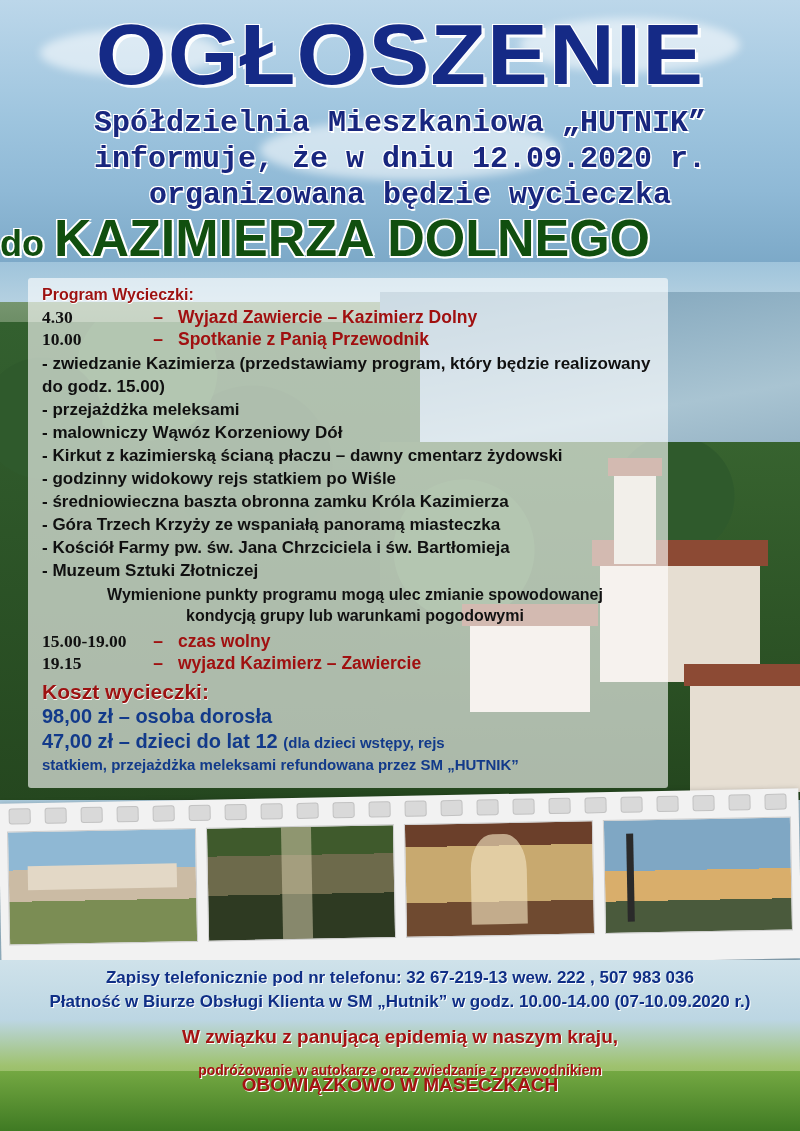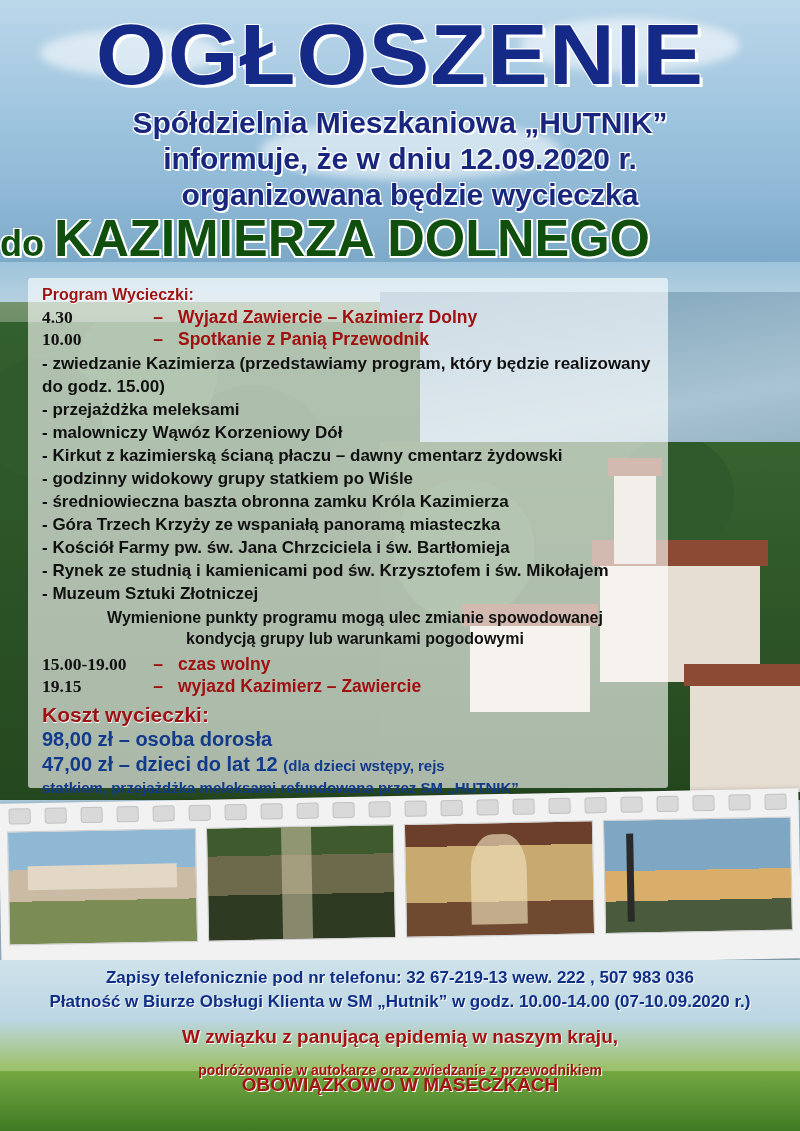--- a/index.html
+++ b/index.html
@@ -40,20 +40,21 @@
     color: #152a86;
     -webkit-text-stroke: 2px #ffffff;
     paint-order: stroke fill;
     text-shadow: 3px 3px 0 rgba(255,255,255,0.9), -1px -1px 0 rgba(255,255,255,0.8);
     transform: scaleX(1.06);
   }
   .sub1, .sub2, .sub3 {
     position: absolute; left: 0; width: 800px; text-align: center;
     font-weight: bold; color: #18267e;
     text-shadow: 1.5px 1.5px 0 #ffffff, -1px -1px 0 #ffffff, 1px -1px 0 #ffffff, -1px 1px 0 #ffffff;
+    font-family: Liberation Mono, monospace;
   }
   .sub1 { top: 106px; font-size: 30px; }
   .sub2 { top: 142px; font-size: 30px; }
   .sub3 { top: 178px; font-size: 30px; padding-left: 20px; }
 
   .title-dest {
     position: absolute; left: 0; top: 208px; width: 640px;
     text-align: center;
     font-weight: bold;
     font-size: 52px;
@@ -204,25 +205,24 @@
       <span class="t">10.00</span>
       <span class="d">–</span>
       <span class="v">Spotkanie z Panią Przewodnik</span>
     </div>
 
     <div class="li" style="margin-top:2px;">- zwiedzanie Kazimierza (przedstawiamy program, który będzie realizowany do godz. 15.00)</div>
 
     <div class="li">- przejażdżka meleksami</div>
     <div class="li">- malowniczy Wąwóz Korzeniowy Dół</div>
     <div class="li">- Kirkut z kazimierską ścianą płaczu – dawny cmentarz żydowski</div>
-    <div class="li">- godzinny widokowy grupy statkiem po Wiśle</div>
+    <div class="li">- godzinny widokowy rejs statkiem po Wiśle</div>
     <div class="li">- średniowieczna baszta obronna zamku Króla Kazimierza</div>
     <div class="li">- Góra Trzech Krzyży ze wspaniałą panoramą miasteczka</div>
     <div class="li">- Kościół Farmy pw. św. Jana Chrzciciela i św. Bartłomieja</div>
-    <div class="li">- Rynek ze studnią i kamienicami pod św. Krzysztofem i św. Mikołajem</div>
     <div class="li">- Muzeum Sztuki Złotniczej</div>
 
     <div class="note">Wymienione punkty programu mogą ulec zmianie spowodowanej kondycją grupy lub warunkami pogodowymi</div>
 
     <div class="row" style="margin-top:2px;">
       <span class="t">15.00-19.00</span>
       <span class="d">–</span>
       <span class="v">czas wolny</span>
     </div>
     <div class="row">

